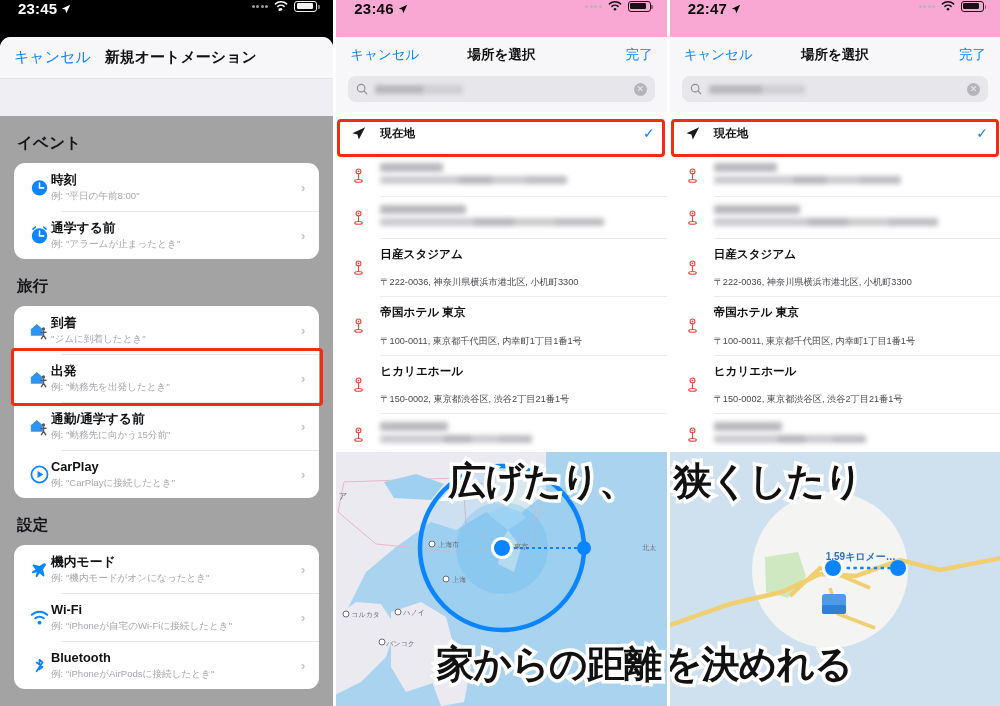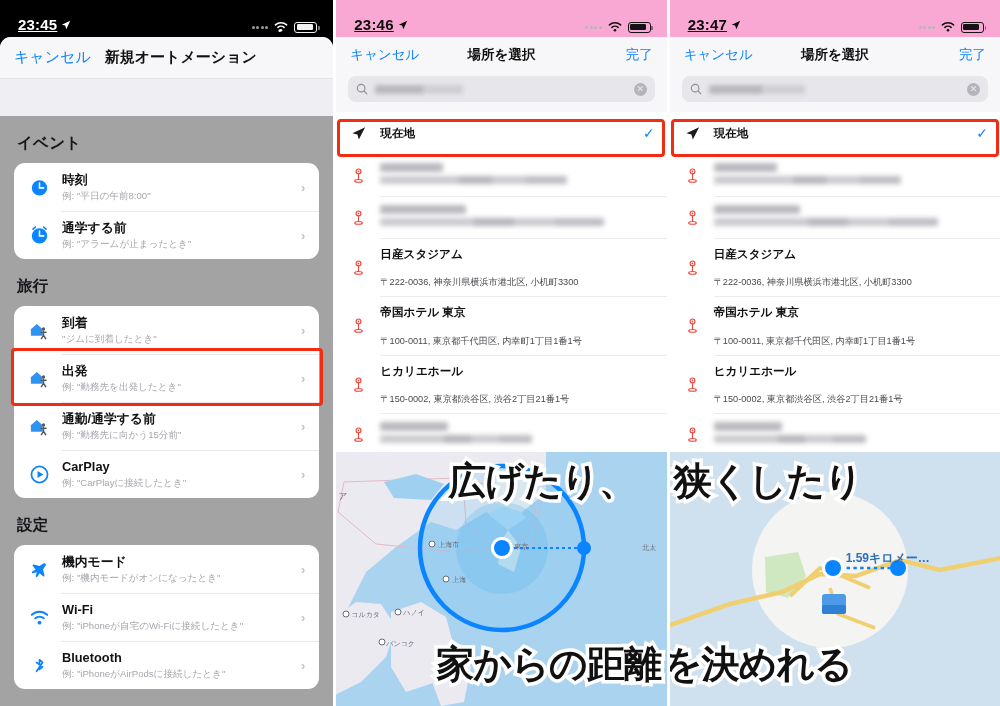--- a/index.html
+++ b/index.html
@@ -13,22 +13,22 @@
 
   
   .panel { position: relative; height: 706px; overflow: hidden; background: #fff; }
   .panel-left   { width: 334px; }
   .gap          { width: 3px; background:#ffffff; height:706px; }
   .panel-mid    { width: 331px; }
   .panel-right  { width: 331px; }
 
   
   .statusbar {
-    height: 37px; display: flex; align-items: flex-end;
-    padding: 0 16px 4px 18px; position: relative; z-index: 5; text-decoration: underline;
+    height: 37px; display: flex; align-items: flex-start;
+    padding: 0 16px 4px 18px; position: relative; z-index: 5;
   }
   .statusbar.dark { background:#000; color:#fff; }
   .statusbar.light{ background:#f9a8d4; color:#0b0b0c; }
   .sb-time { font-size: 15px; font-weight: 700; letter-spacing: .2px; display:flex; align-items:center; gap:4px;}
   .sb-loc-arrow { display:inline-block; width:10px; height:10px; }
   .sb-right { margin-left:auto; display:flex; align-items:center; gap:5px; }
   .sb-dots { display:flex; gap:1.5px; align-items:flex-end; }
   .sb-dots i { width:3px; height:3px; border-radius:50%; display:block; }
   .statusbar.dark .sb-dots i { background:#9b9b9b; }
   .statusbar.light .sb-dots i { background:#b6b6b9; }
@@ -55,21 +55,21 @@
   .sheet-nav {
     height: 42px; background:#f7f7f9; display:flex; align-items:center;
     padding: 0 14px; border-bottom:1px solid #e2e2e7; gap: 14px;
   }
   .nav-cancel { color:#0a84ff; font-size:15px; font-weight:500; }
   .nav-title  { color:#111; font-size:15px; font-weight:700; }
 
   .sheet-body { position:absolute; top:79px; left:0; right:0; bottom:0; overflow:hidden; background:#a3a3a3; }
   .sec-head { font-size:15.5px; font-weight:700; color:#15151a; padding: 17px 0 9px 17px; letter-spacing:.2px; }
   .card { background:#fff; margin:0 14px; border-radius:11px; overflow:hidden; }
-  .row { display:flex; align-items:center; gap:11px; padding:9px 12px 9px 14px; position:relative; min-height:48px; }
+  .row { display:flex; align-items:center; padding:9px 12px 9px 14px; position:relative; min-height:48px; }
   .row + .row::before{
     content:""; position:absolute; left:47px; right:0; top:0; height:1px; background:#e8e8ec;
   }
   .row-icon { width:23px; height:23px; flex:0 0 23px; display:flex; align-items:center; justify-content:center; }
   .row-text { flex:1; min-width:0; }
   .row-title { font-size:12.8px; color:#111214; font-weight:600; line-height:1.25; }
   .row-sub { font-size:9.6px; color:#a6a6ad; margin-top:2.5px; line-height:1.2; white-space:nowrap; overflow:hidden; }
   .chev { color:#c3c3c9; font-size:13px; font-weight:600; padding-right:2px; }
   .red-box {
     position:absolute; border:3.2px solid #f22c12; border-radius:4px; pointer-events:none; z-index:9;
@@ -495,21 +495,21 @@
       </div>
 
     <div class="red-box" style="position:absolute;left:1px; top:119px; width:328px; height:38px; z-index:30;"></div>
   </div>
 
   <div class="gap"></div>
 
   <div class="panel panel-right">
     <div class="statusbar light">
       <div class="sb-time">
-        <span>23:47</span>
+        <span>22:47</span>
         <svg class="sb-loc-arrow" viewBox="0 0 12 12">
           <path d="M11 1 L1 5.6 L5 6.6 L6.4 11 Z" fill="#0b0b0c"></path>
         </svg>
       </div>
       <div class="sb-right">
         <div class="sb-dots">
             <i></i>
             <i></i>
             <i></i>
             <i></i>
@@ -664,20 +664,20 @@
           <path d="M-5 175 L60 152 L112 140 L150 122 L186 124 L230 108 L270 118 L331 106" stroke="#f0cf70" stroke-width="4.5" fill="none"></path>
           <path d="M120 144 L150 116 L172 124 L200 136" stroke="#f0cf70" stroke-width="4" fill="none"></path>
           <path d="M160 136 L168 162 L205 176" stroke="#f0cf70" stroke-width="3.5" fill="none"></path>
           <line x1="163" y1="116" x2="226" y2="116" stroke="#0a84ff" stroke-width="2.4" stroke-dasharray="3.4 3.4"></line>
           <circle cx="163" cy="116" r="11" fill="#fff"></circle>
           <circle cx="163" cy="116" r="8" fill="#0a84ff"></circle>
           <circle cx="228" cy="116" r="8" fill="#0a84ff"></circle>
           <rect x="152" y="142" width="24" height="20" rx="3" fill="#4d9be8"></rect>
           <rect x="152" y="153" width="24" height="9" rx="2" fill="#2f7fd4"></rect>
         </svg>
-        <div class="map-label" style="left:176px;top:98px;color:#2a6fbd;font-size:12px;font-weight:700;">1.59キロメー…</div>
+        <div class="map-label" style="left:156px;top:98px;color:#2a6fbd;font-size:10px;font-weight:700;">1.59キロメー…</div>
         <div class="overlay-txt" style="left:4px;top:4px;">狭くしたり</div>
         <div class="overlay-txt" style="left:-6px;top:187px;">を決めれる</div>
       </div>
 
     <div class="red-box" style="position:absolute;left:1px; top:119px; width:328px; height:38px; z-index:30;"></div>
   </div>
 </div>
 
 </body></html>

